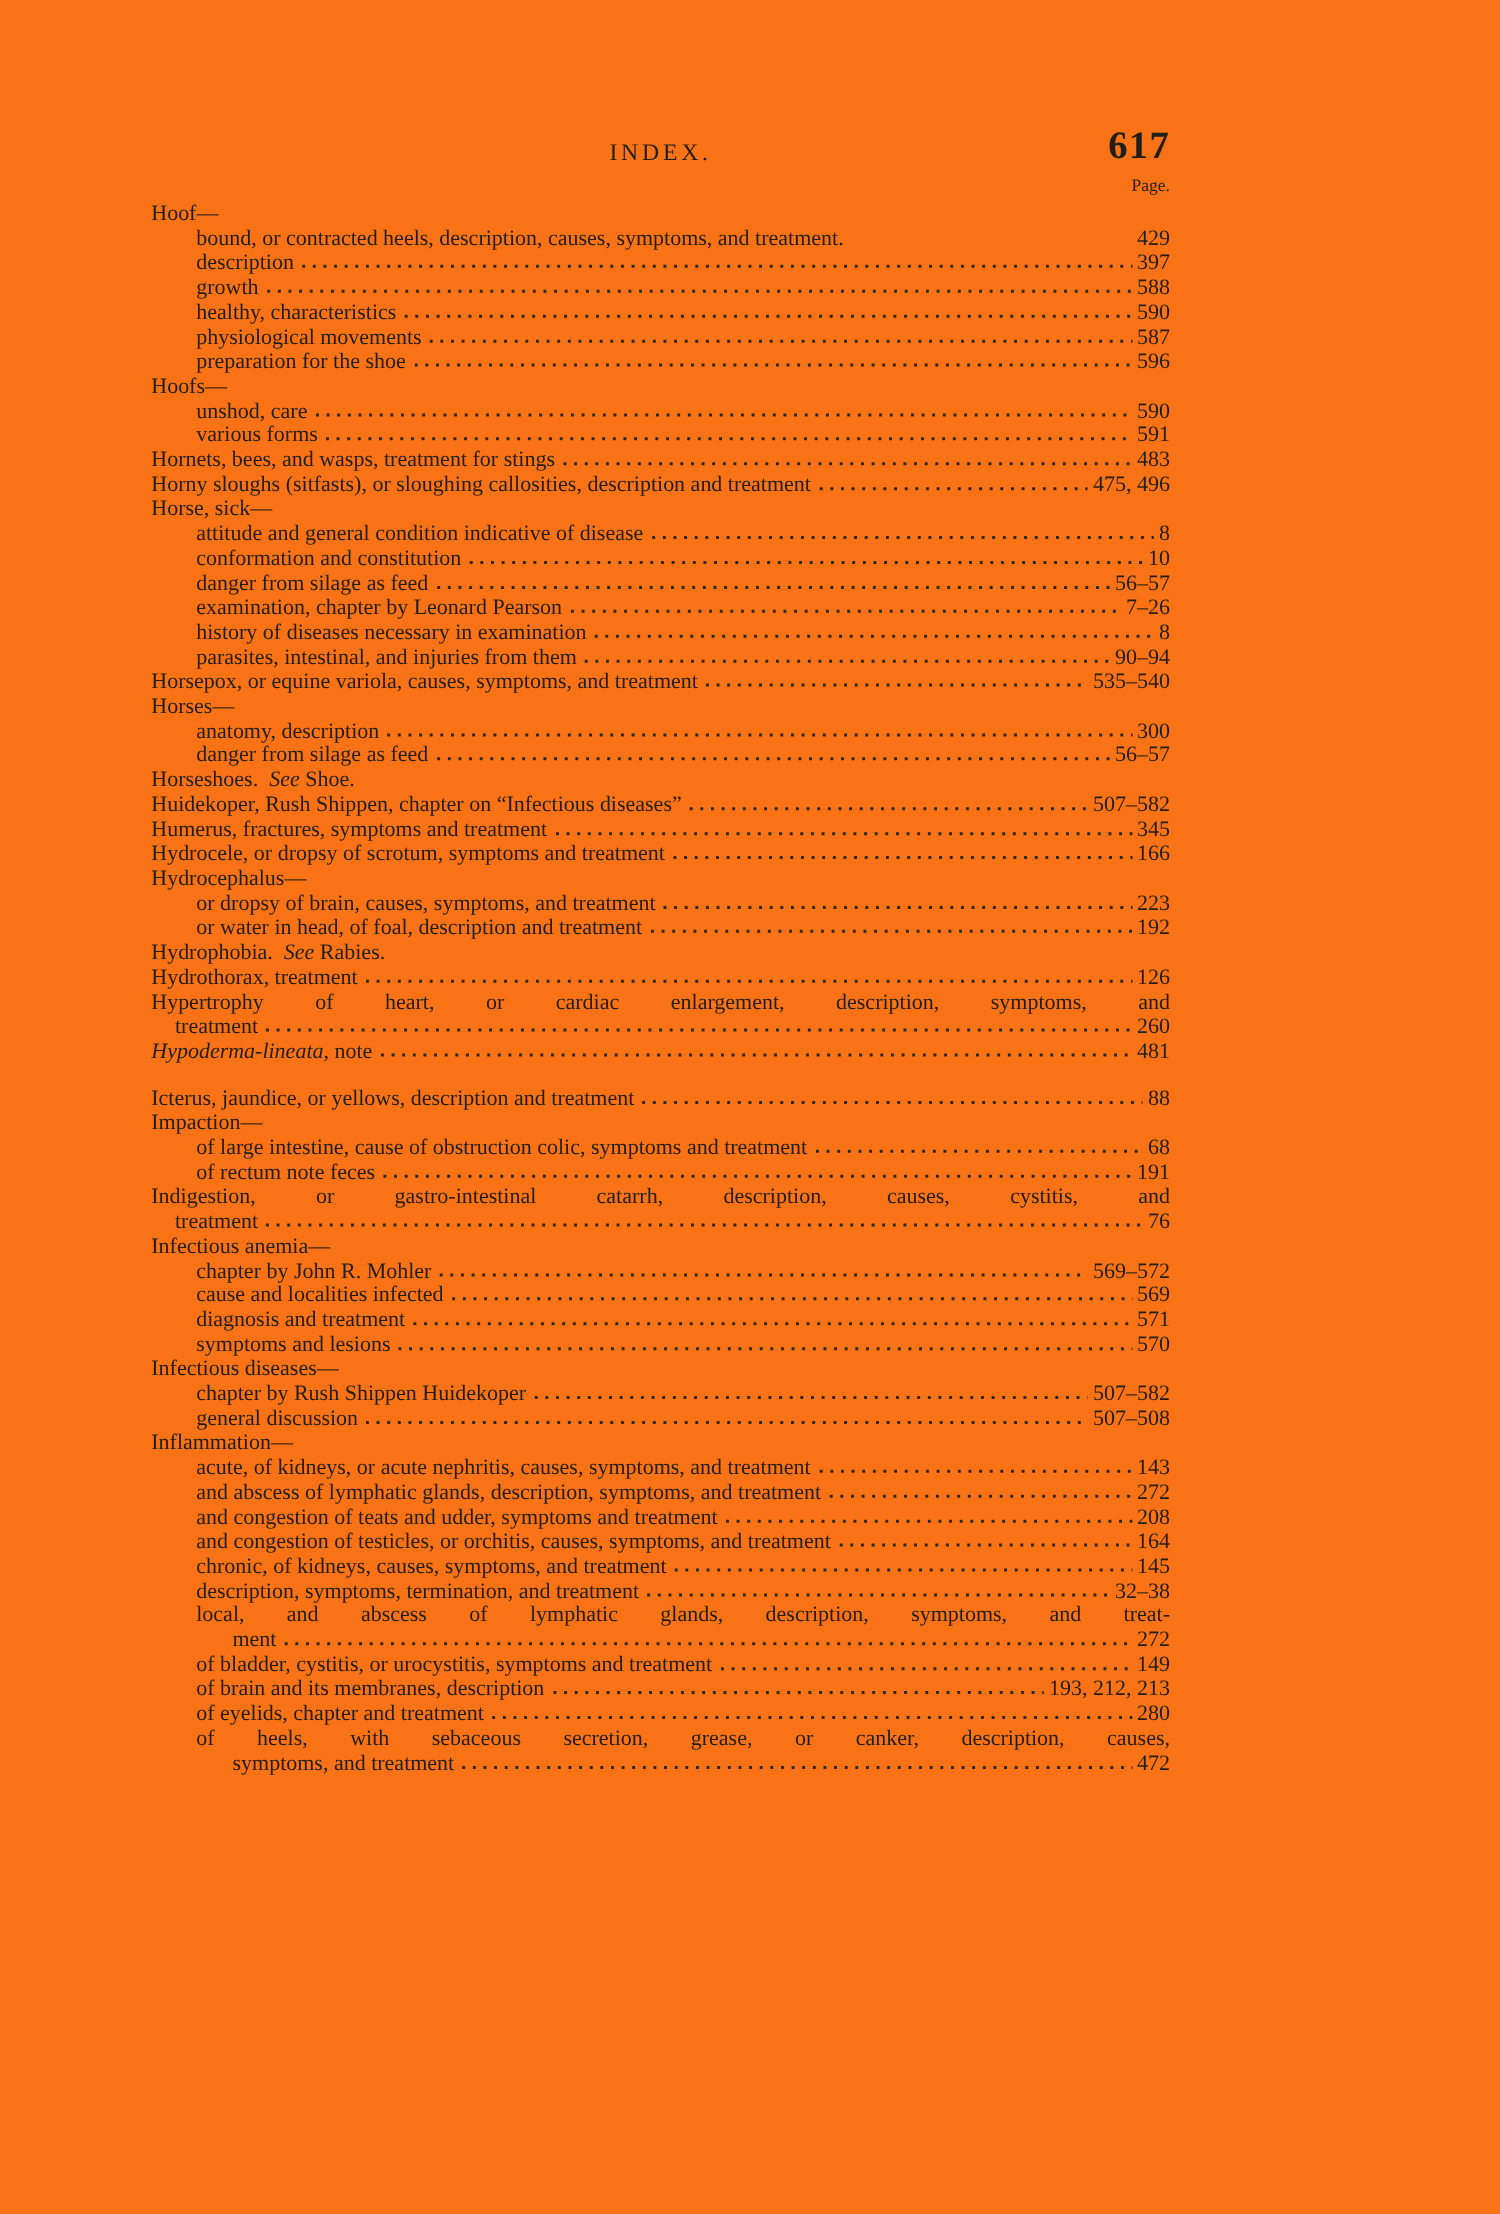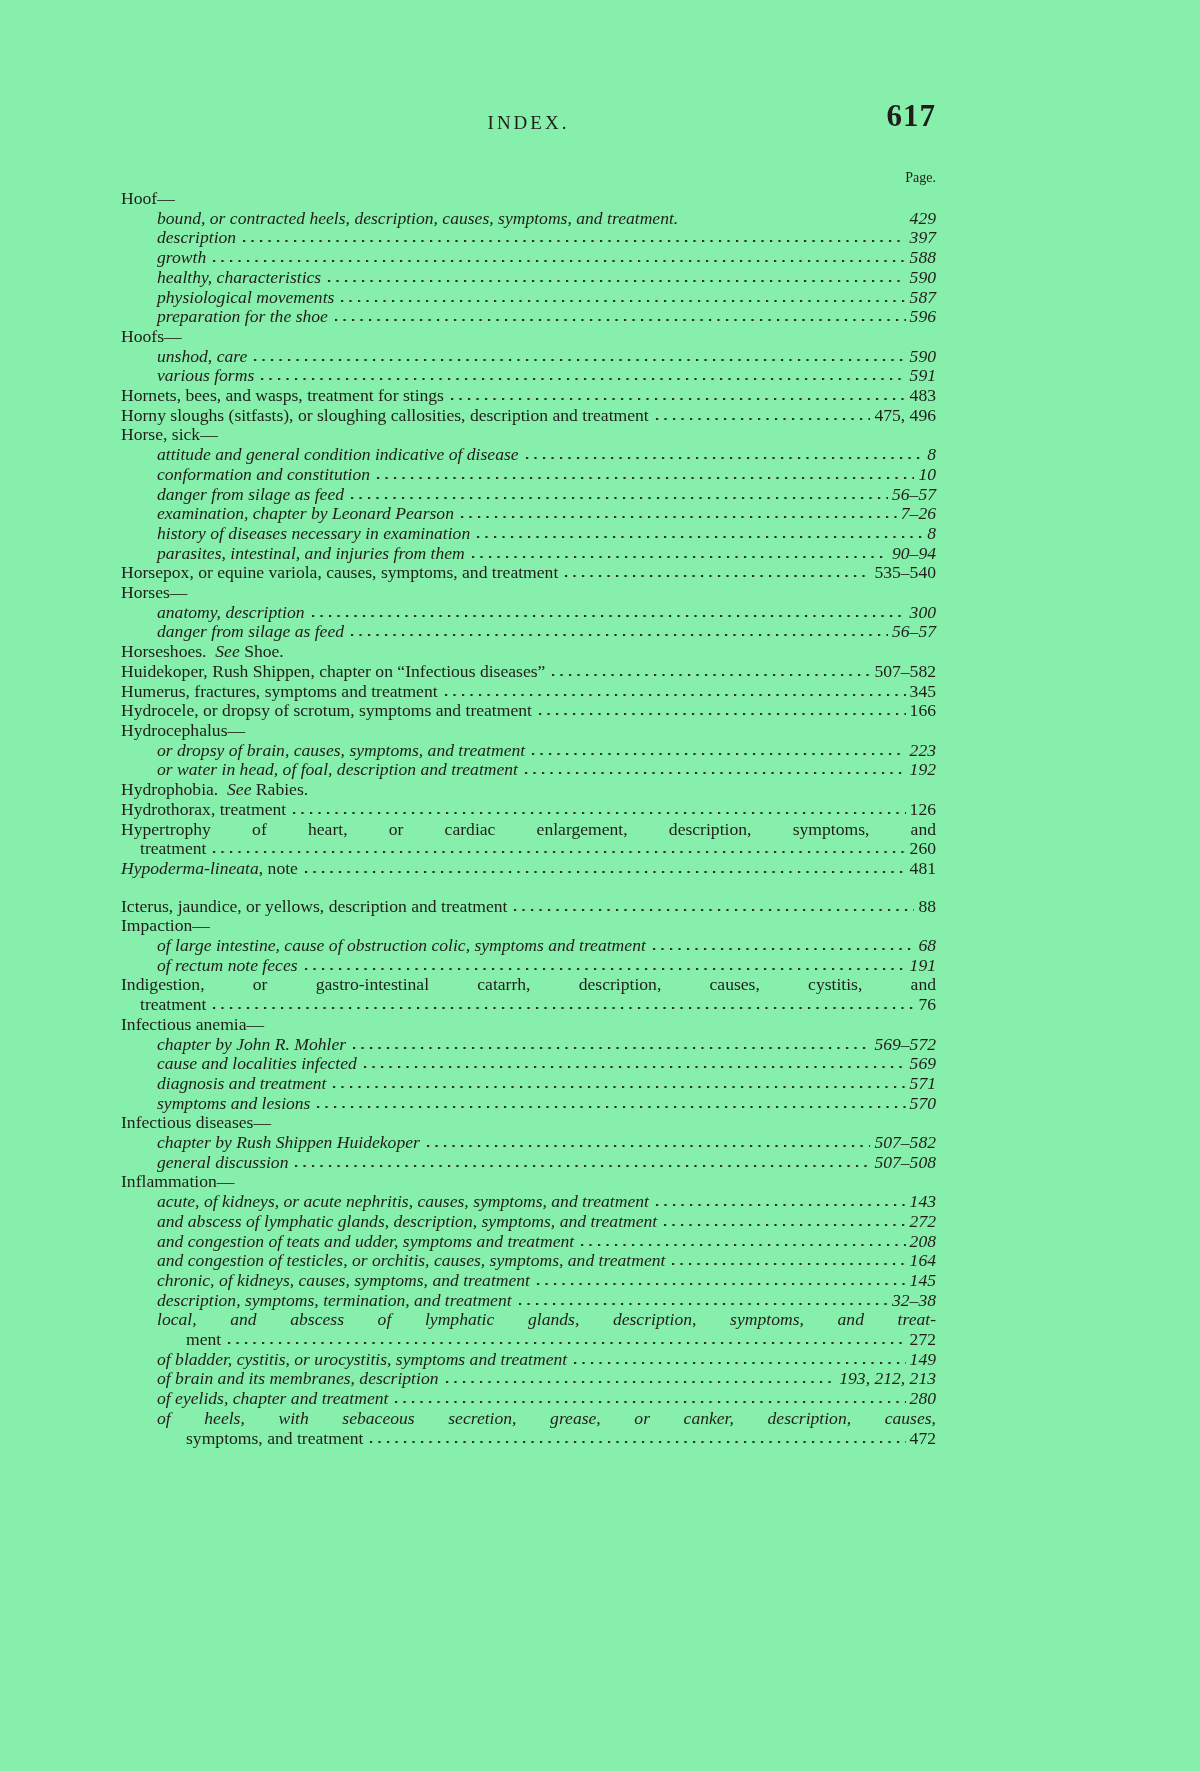--- a/index.html
+++ b/index.html
@@ -4,21 +4,21 @@
 <style>
   html, body {
     margin: 0;
     padding: 0;
     background: #fbfaf7;
   }
   .page {
     position: relative;
     width: 1200px;
     height: 1771px;
-    background: #86efac;
+    background: #f97316;
     color: #211e1a;
     font-family: "Liberation Serif", "DejaVu Serif", serif;
     box-sizing: border-box;
     padding: 102px 264px 0 121px;
     overflow: hidden;
   }
   .header {
     position: relative;
     text-align: center;
     height: 40px;
@@ -33,35 +33,35 @@
     position: absolute;
     right: 0;
     top: -4px;
     font-size: 31px;
     font-weight: bold;
     letter-spacing: 1px;
   }
   .page-label {
     text-align: right;
     font-size: 14px;
-    margin-top: 28px;
+    margin-top: 0;
     margin-bottom: 3px;
   }
   .index-list {
     font-size: 17.6px;
     line-height: 19.7px;
   }
   .row {
     display: flex;
     align-items: baseline;
   }
   .row .t { white-space: pre-wrap; }
   .i0 { padding-left: 0; }
   .i1 { padding-left: 19px; }
-  .i2 { padding-left: 36px; font-style: italic; }
+  .i2 { padding-left: 36px; }
   .i3 { padding-left: 65px; }
   .leader {
     flex: 1 1 auto;
     min-width: 6px;
     height: 4px;
     margin: 0 4px 0 6px;
   }
   .leader.dotted {
     background-image: radial-gradient(circle at 2px 2px, #2a2622 1.15px, rgba(0,0,0,0) 1.5px);
     background-size: 8.5px 4px;

